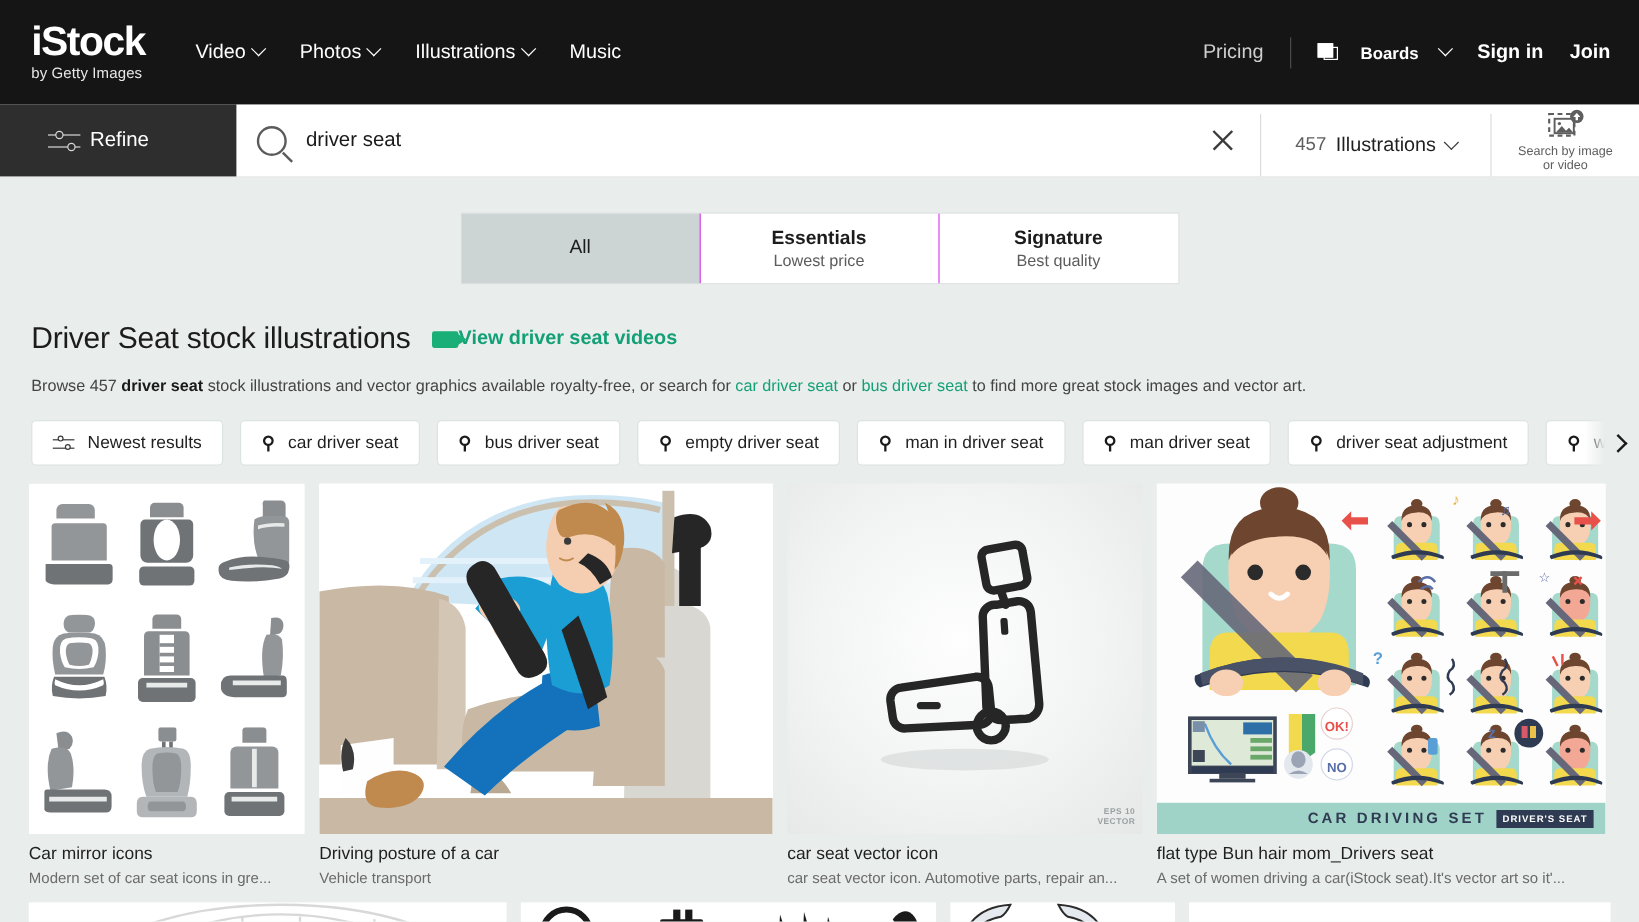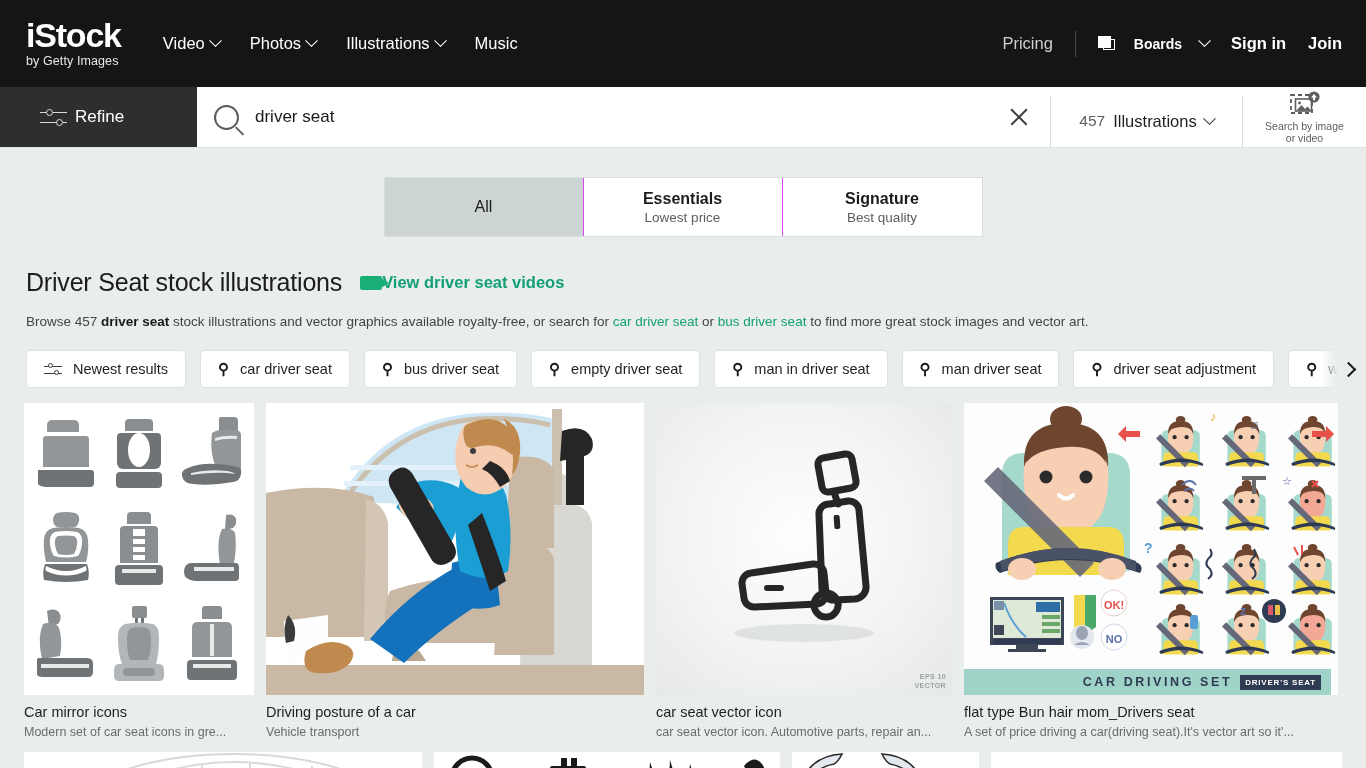--- a/index.html
+++ b/index.html
@@ -366,21 +366,21 @@
     right: 6px; bottom: 5px;
     text-align: right;
     font-size: 7px;
     font-weight: bold;
     color: #9aa0a0;
     line-height: 8.5px;
     letter-spacing: .4px;
   }
   .cds-band {
     position: absolute;
-    left: 0; bottom: 0; right: 7px;
+    left: 0; bottom: 0; right: 0;
     height: 26px;
     background: #9fd3c7;
     display: flex;
     align-items: center;
     justify-content: flex-end;
     padding-right: 10px;
     gap: 8px;
   }
   .cds-text {
     font-size: 12.5px;
@@ -957,21 +957,21 @@
             <circle cx="150" cy="234" r="13" fill="#fff" stroke="#d0d8e8" stroke-width="1"></circle>
             <text x="150" y="240" font-size="11" fill="#5a6ea8" font-weight="bold" text-anchor="middle" font-family="sans-serif">NO</text>
           </g>
         </svg>
         <div class="cds-band">
           <span class="cds-text">CAR DRIVING SET</span>
           <span class="cds-tag">DRIVER'S SEAT</span>
         </div>
       </div>
       <div class="cap-title">flat type Bun hair mom_Drivers seat</div>
-      <div class="cap-sub">A set of price driving a car(driving seat).It's vector art so it'...</div>
+      <div class="cap-sub">A set of women driving a car(iStock seat).It's vector art so it'...</div>
     </div>
   </div>
 
   <div class="grid2">
     <div class="thumb2" style="width:404px">
       <svg width="404" height="36" viewBox="0 0 404 36">
         <rect width="404" height="36" fill="#fff"></rect>
         <path d="M60 36 q60 -34 150 -34 q90 0 150 34" fill="none" stroke="#d8d8d8" stroke-width="2"></path>
         <path d="M96 36 q56 -26 114 -26 q58 0 114 26" fill="none" stroke="#d8d8d8" stroke-width="2"></path>
         <rect x="144" y="16" width="24" height="20" rx="5" fill="#f7cfb3"></rect>

